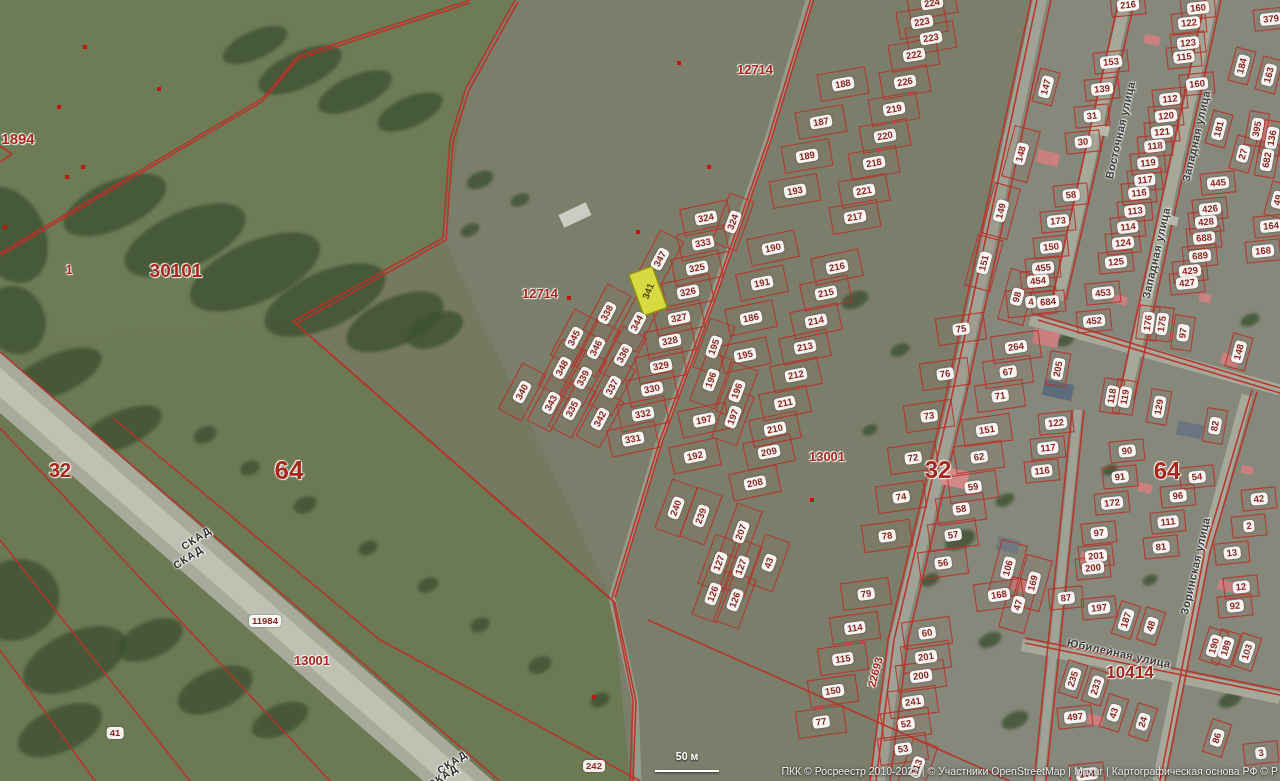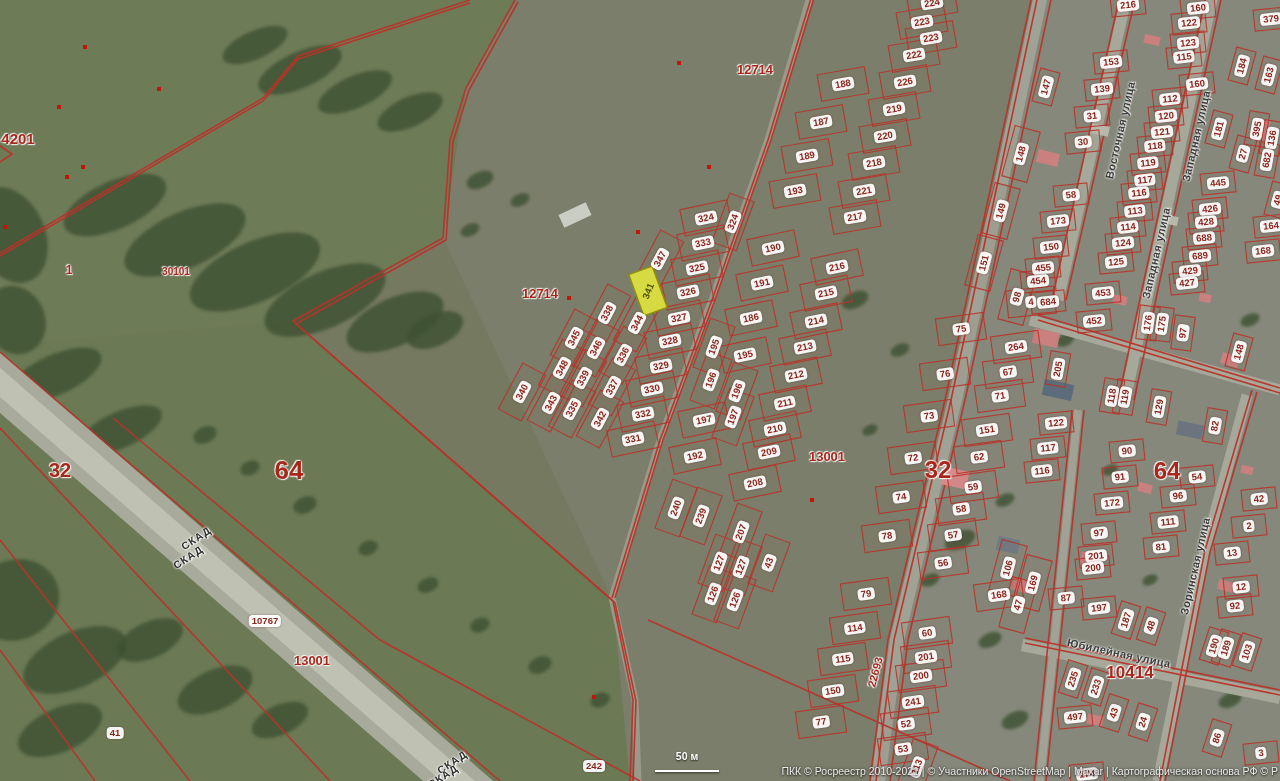--- a/index.html
+++ b/index.html
@@ -530,26 +530,26 @@
       <div class="lbl pill" style="left: 1226px; top: 648px; transform: translate(-50%, -50%) rotate(-72deg);">189</div>
       <div class="lbl pill" style="left: 1247px; top: 652px; transform: translate(-50%, -50%) rotate(-72deg);">103</div>
       <div class="lbl pill" style="left: 1073px; top: 679px; transform: translate(-50%, -50%) rotate(-72deg);">235</div>
       <div class="lbl pill" style="left: 1096px; top: 687px; transform: translate(-50%, -50%) rotate(-72deg);">233</div>
       <div class="lbl pill" style="left: 1075px; top: 717px; transform: translate(-50%, -50%) rotate(-6deg);">497</div>
       <div class="lbl pill" style="left: 1114px; top: 713px; transform: translate(-50%, -50%) rotate(-72deg);">43</div>
       <div class="lbl pill" style="left: 1143px; top: 722px; transform: translate(-50%, -50%) rotate(-72deg);">24</div>
       <div class="lbl pill" style="left: 1217px; top: 738px; transform: translate(-50%, -50%) rotate(-72deg);">86</div>
       <div class="lbl pill" style="left: 1261px; top: 753px; transform: translate(-50%, -50%) rotate(-6deg);">3</div>
       <div class="lbl pill" style="left: 1087px; top: 774px; transform: translate(-50%, -50%) rotate(-6deg);">174</div>
-      <div class="lbl pill" style="left: 265px; top: 621px; transform: translate(-50%, -50%) rotate(0deg);">10767</div>
+      <div class="lbl pill" style="left: 265px; top: 621px; transform: translate(-50%, -50%) rotate(0deg);">11984</div>
       <div class="lbl pill" style="left: 115px; top: 733px; transform: translate(-50%, -50%) rotate(0deg);">41</div>
       <div class="lbl pill" style="left: 594px; top: 766px; transform: translate(-50%, -50%) rotate(0deg);">242</div>
-      <div class="lbl zone" style="left: 18px; top: 138px; font-size: 15px; transform: translate(-50%, -50%) rotate(0deg);">4201</div>
+      <div class="lbl zone" style="left: 18px; top: 138px; font-size: 15px; transform: translate(-50%, -50%) rotate(0deg);">1894</div>
       <div class="lbl zone" style="left: 69px; top: 270px; font-size: 12px; transform: translate(-50%, -50%) rotate(0deg);">1</div>
-      <div class="lbl zone" style="left: 176px; top: 271px; font-size: 10px; transform: translate(-50%, -50%) rotate(0deg);">30101</div>
+      <div class="lbl zone" style="left: 176px; top: 271px; font-size: 19px; transform: translate(-50%, -50%) rotate(0deg);">30101</div>
       <div class="lbl zone" style="left: 755px; top: 69px; font-size: 13px; transform: translate(-50%, -50%) rotate(0deg);">12714</div>
       <div class="lbl zone" style="left: 540px; top: 293px; font-size: 13px; transform: translate(-50%, -50%) rotate(0deg);">12714</div>
       <div class="lbl zone" style="left: 60px; top: 470px; font-size: 20px; transform: translate(-50%, -50%) rotate(0deg);">32</div>
       <div class="lbl zone" style="left: 289px; top: 470px; font-size: 26px; transform: translate(-50%, -50%) rotate(0deg);">64</div>
       <div class="lbl zone" style="left: 938px; top: 470px; font-size: 24px; transform: translate(-50%, -50%) rotate(0deg);">32</div>
       <div class="lbl zone" style="left: 1167px; top: 471px; font-size: 24px; transform: translate(-50%, -50%) rotate(0deg);">64</div>
       <div class="lbl zone" style="left: 827px; top: 456px; font-size: 13px; transform: translate(-50%, -50%) rotate(0deg);">13001</div>
       <div class="lbl zone" style="left: 312px; top: 660px; font-size: 13px; transform: translate(-50%, -50%) rotate(0deg);">13001</div>
       <div class="lbl zone" style="left: 875px; top: 672px; font-size: 11px; transform: translate(-50%, -50%) rotate(-75deg);">22693</div>
       <div class="lbl zone" style="left: 1130px; top: 673px; font-size: 17px; transform: translate(-50%, -50%) rotate(0deg);">10414</div>

